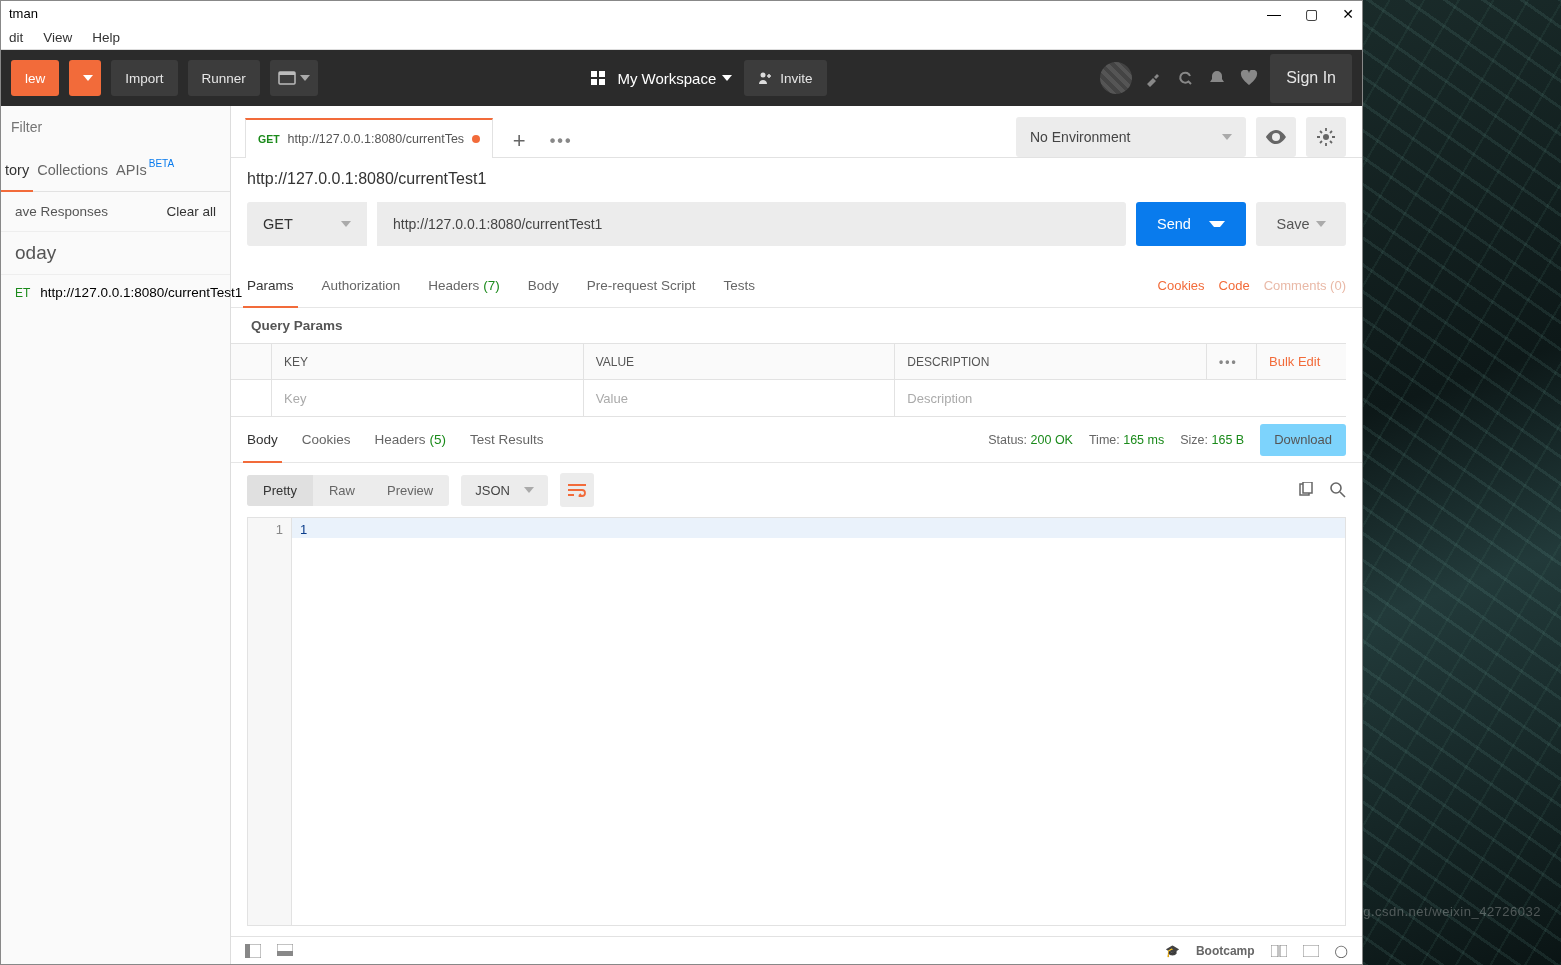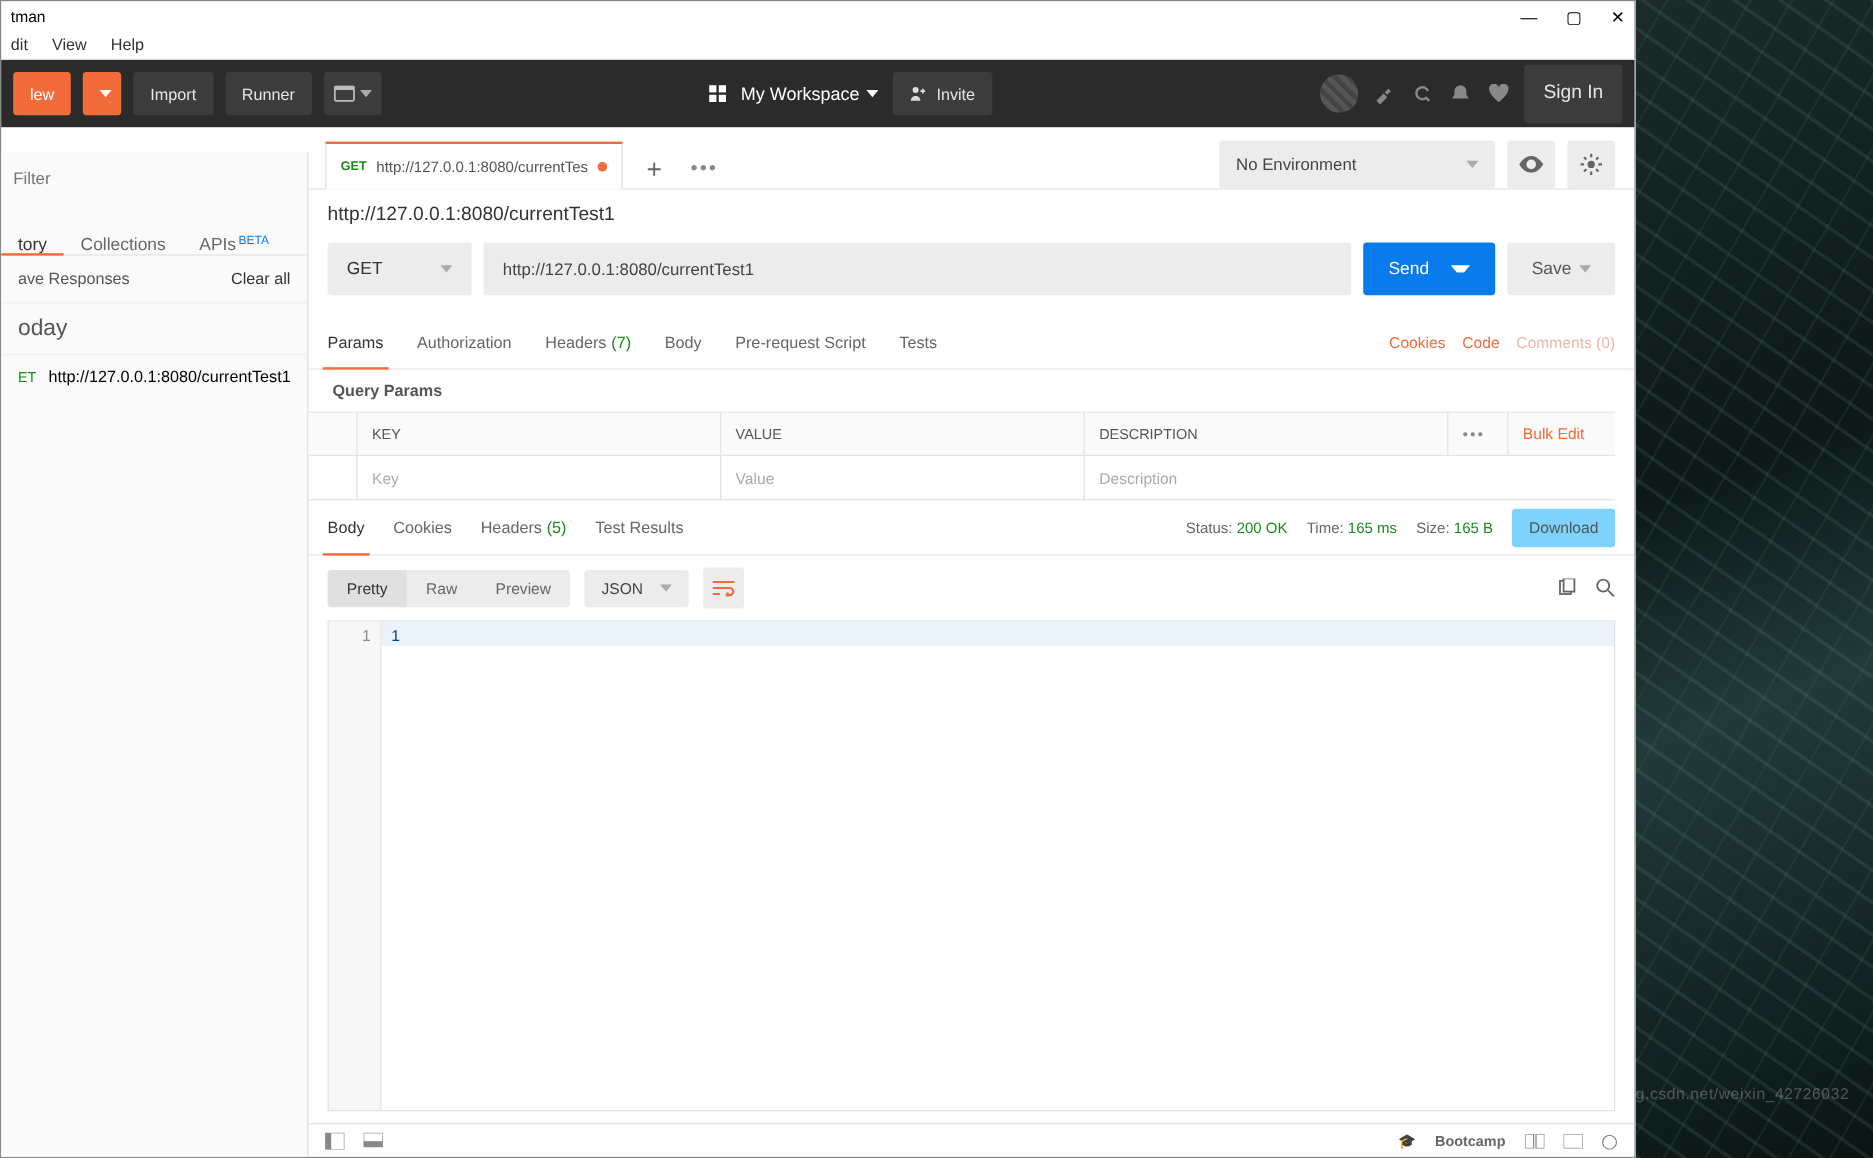--- a/index.html
+++ b/index.html
@@ -15,25 +15,25 @@
 .tb-btn.dd { padding: 0 8px; }
 .tb-center { flex: 1; display: flex; align-items: center; justify-content: center; gap: 12px; color: #fff; }
 .grid-icon { display: inline-grid; grid-template-columns: 6px 6px; grid-template-rows: 6px 6px; gap: 2px; }
 .grid-icon i { background: #fff; display: block; }
 .caret { display: inline-block; width: 0; height: 0; border-left: 5px solid transparent; border-right: 5px solid transparent; border-top: 6px solid #aaa; margin-left: 6px; }
 .caret.white { border-top-color: #fff; }
 .tb-icon { width: 22px; height: 22px; color: #888; display: flex; align-items: center; justify-content: center; }
 .signin { height: 49px; padding: 0 16px; background: #3c3c3c; color: #e6e6e6; display: flex; align-items: center; border-radius: 3px; }
 .avatar-hash { width: 32px; height: 32px; border-radius: 50%; background: #444 repeating-linear-gradient(45deg, #555 0 4px, #444 4px 8px); }
 .body { flex: 1; display: flex; overflow: hidden; }
-.sidebar { width: 256px; border-right: 1px solid #ddd; display: flex; flex-direction: column; background: #fafafa; margin-top: 21px; }
+.sidebar { width: 230px; border-right: 1px solid #ddd; display: flex; flex-direction: column; background: #fafafa; }
 .filter { height: 42px; padding: 0 10px; display: flex; align-items: center; }
 .filter input { width: 100%; border: none; background: transparent; font-size: 14px; color: #666; outline: none; }
 .sb-tabs { display: flex; height: 44px; border-bottom: 1px solid #e2e2e2; }
-.sb-tab { padding: 0 14px; display: flex; align-items: flex-end; font-size: 14.5px; color: #666; position: relative; cursor: pointer; }
+.sb-tab { padding: 0 4px; display: flex; align-items: center; font-size: 14.5px; color: #666; position: relative; cursor: pointer; }
 .sb-tab.active { color: #333; }
 .sb-tab.active::after { content: ""; position: absolute; left: 0; right: 0; bottom: -1px; height: 2px; background: #f26b3a; }
 .badge-beta { font-size: 10px; color: #097bed; position: relative; top: -6px; margin-left: 2px; }
 .sb-row { display: flex; align-items: center; justify-content: space-between; padding: 12px 14px; font-size: 13.5px; color: #555; border-bottom: 1px solid #eee; }
 .sb-row .link { color: #333; cursor: pointer; }
 .sb-day { padding: 10px 14px; font-size: 19px; color: #555; border-bottom: 1px solid #eee; }
 .hist { display: flex; align-items: center; gap: 10px; padding: 10px 14px; font-size: 13.5px; }
 .hist .verb { color: #1a8a1a; font-weight: 400; font-size: 12px; }
 .main { flex: 1; display: flex; flex-direction: column; overflow: hidden; }
 .tabs-row { height: 52px; display: flex; align-items: flex-end; padding: 0 14px; gap: 10px; border-bottom: 1px solid #e2e2e2; }

